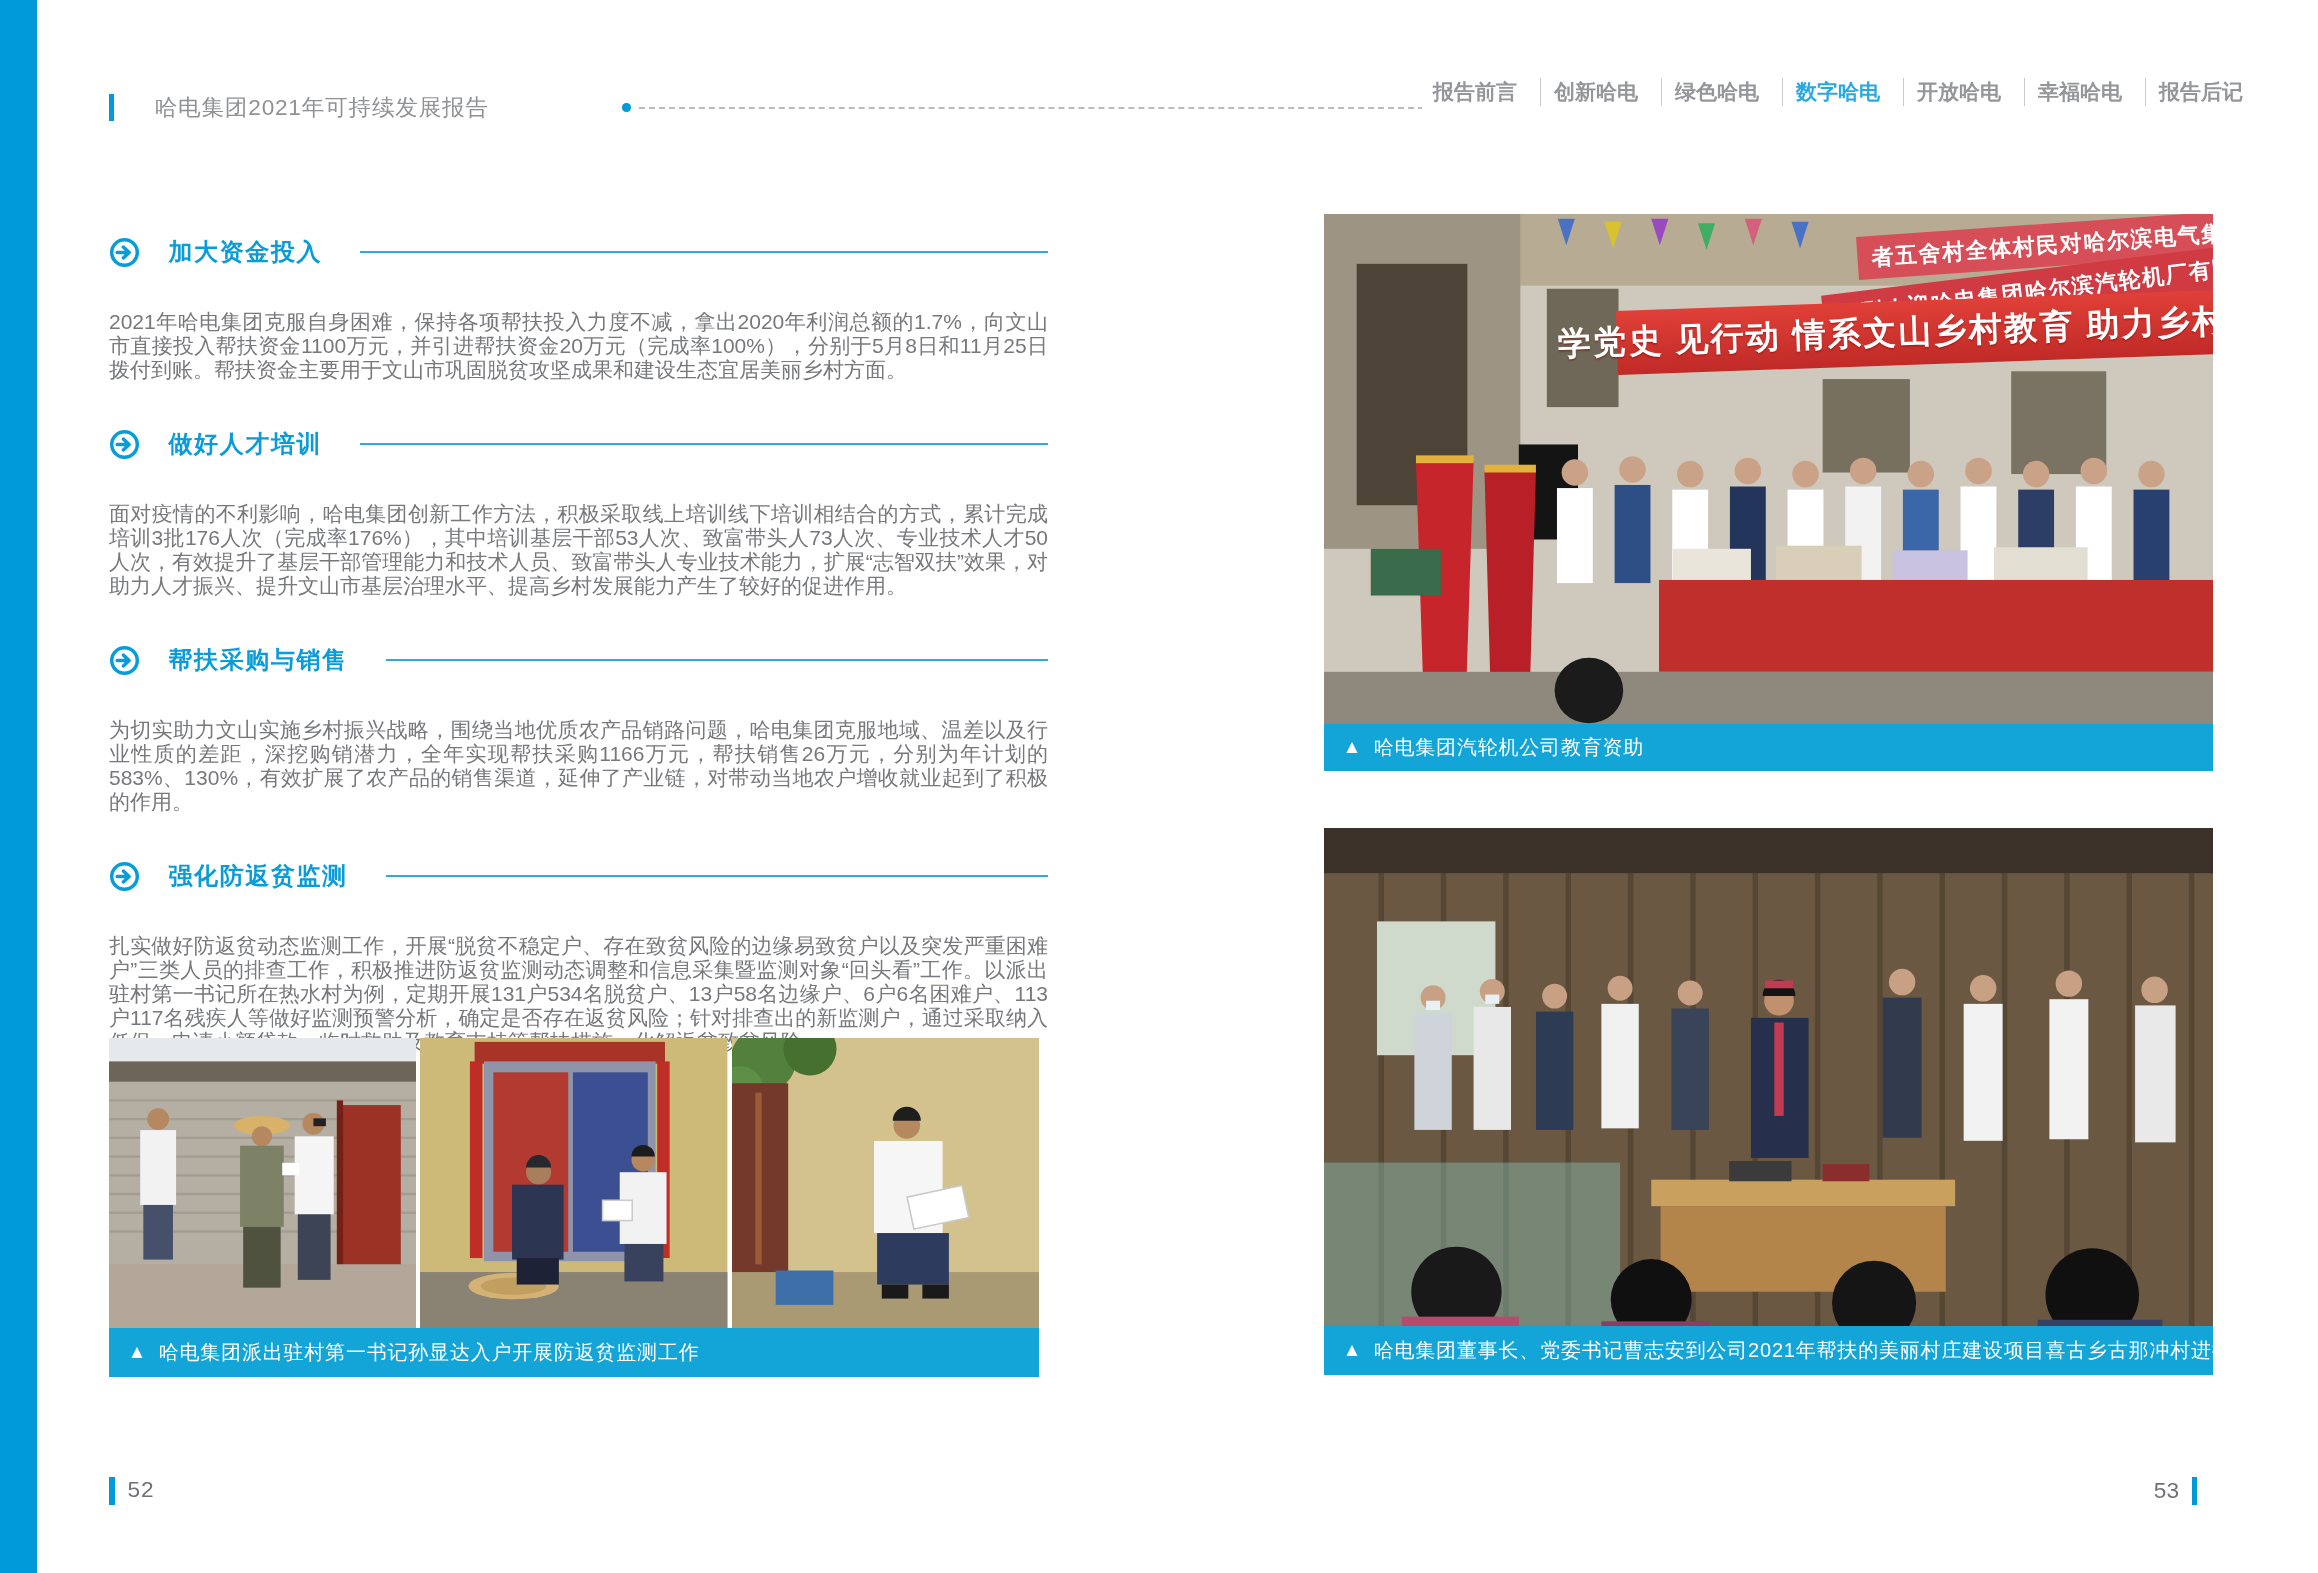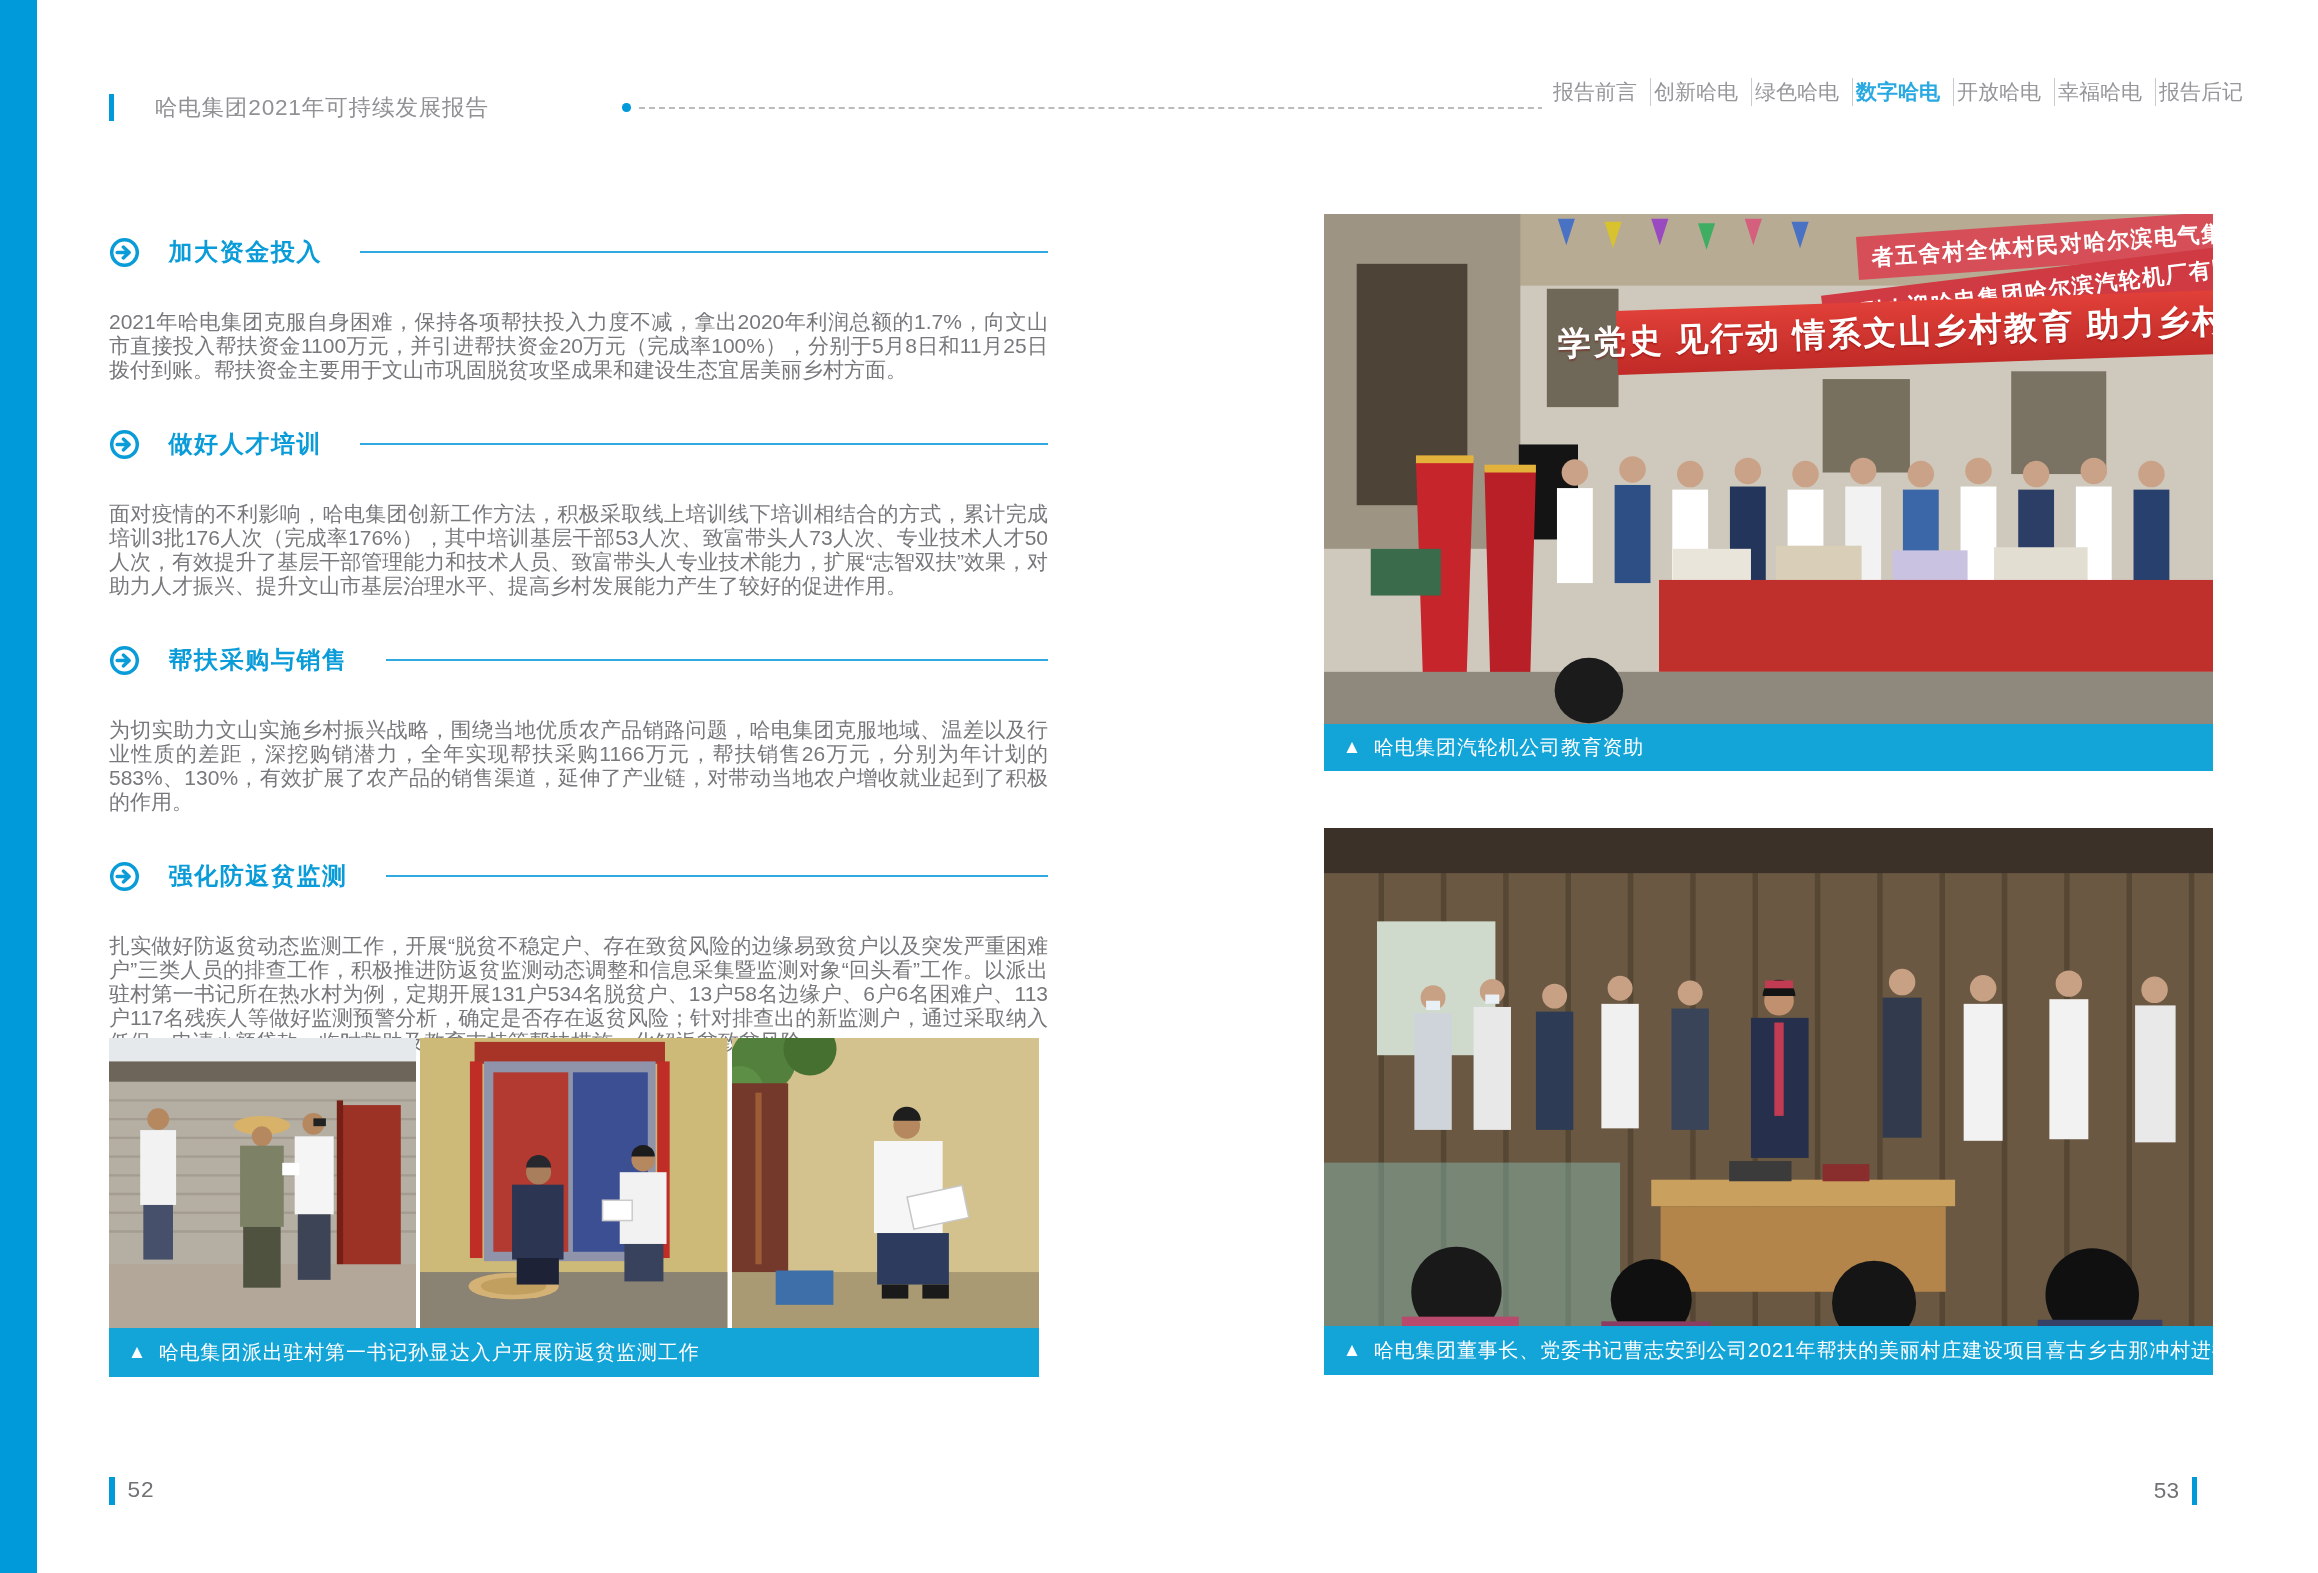--- a/index.html
+++ b/index.html
@@ -9,22 +9,22 @@
   
   .edge-strip{position:absolute;left:0;top:0;width:37px;height:1573px;background:#0099d9;}
 
   
   .hdr-title{position:absolute;left:109px;top:92px;display:flex;align-items:center;gap:30px;}
   .hdr-title .bar{width:4.7px;height:26.5px;background:#0099d9;margin-right:11px;}
   .hdr-title .txt{font-size:22.6px;color:#8f9194;letter-spacing:0.8px;}
   .hdr-dot{position:absolute;left:622px;top:103px;width:8.6px;height:8.6px;border-radius:50%;background:#0099d9;}
   .hdr-dash{position:absolute;left:639px;right:76px;top:107px;border-top:2.3px dashed #b9bbbd;height:0;}
   .hdr-nav{position:absolute;right:76px;top:78px;display:flex;align-items:center;background:#fff;padding:0 0 4.7px 11px;}
-  .nav-item{font-size:21px;color:#949699;white-space:nowrap;}
-  .nav-item + .nav-item{border-left:1.6px solid #c9cacc;margin-left:13px;padding-left:3px;}
+  .nav-item{font-size:21px;color:#949699;white-space:nowrap;font-weight:bold;}
+  .nav-item + .nav-item{border-left:1.6px solid #c9cacc;margin-left:23px;padding-left:13px;}
   .nav-item.active{color:#29a9e1;font-weight:700;}
 
   
   .sections{position:absolute;left:109px;top:220px;width:939px;}
   .sec-head{display:flex;align-items:center;margin-bottom:26px;}
   .sec-icon{width:31px;height:31px;flex:0 0 31px;margin-right:12.5px;}
   .sec-head h2{margin:16px;font-size:24px;font-weight:700;color:#0a9cd8;letter-spacing:1.6px;white-space:nowrap;}
   .sec-rule{flex:1;height:1.6px;background:#2fa9e0;margin-left:22px;}
   .sec p{margin:0 0 30px 0;font-size:21px;line-height:24px;color:#77787b;text-align:justify;}
 

